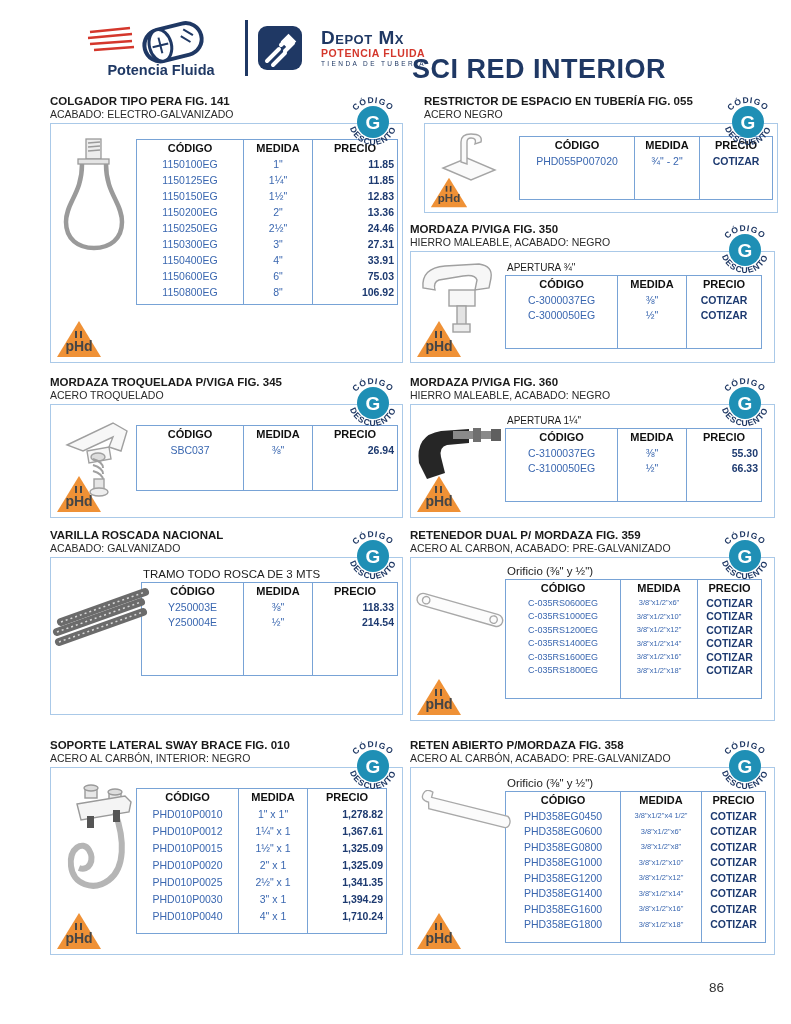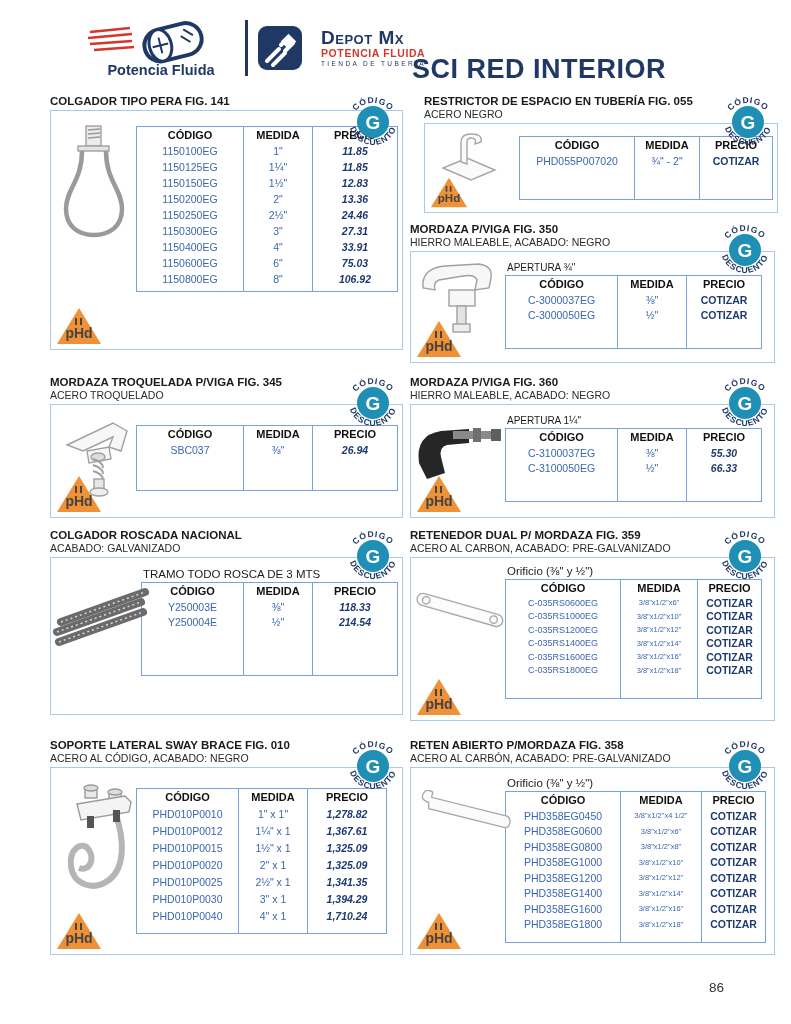--- a/index.html
+++ b/index.html
@@ -31,21 +31,21 @@
   .phd{position:absolute;left:5px;bottom:3px;width:46px;height:40px;z-index:2;}
   .phd.small{width:38px;height:33px;}
   .phd svg{width:100%;height:100%;}
   
   .tbl{border-collapse:collapse;table-layout:fixed;border:1.5px solid #78a3d6;background:#fff;}
   .tbl th,.tbl td{border-left:1.5px solid #78a3d6;padding:0 3px;overflow:hidden;white-space:nowrap;}
   .tbl th.c0,.tbl td.c0{border-left:none;}
   .tbl th{font-size:11px;font-weight:bold;color:#101010;text-align:center;height:16px;}
   .tbl td{font-size:10.5px;color:#3a67b0;text-align:center;height:15px;}
   .tbl td.c2{color:#1d3a70;font-weight:bold;}
-  .tbl td.num{text-align:center;font-style:italic;}
+  .tbl td.num{text-align:right;}
   .tbl tr.filler td{height:auto;}
   .t141{height:166px;} .t141 .c0{width:100px}.t141 .c1{width:62px}.t141 .c2{width:78px}
   .t141 td{height:16px;}
   .t055{height:64px;}  .t055 .c0{width:108px}.t055 .c1{width:58px}.t055 .c2{width:66px}
   .t350{height:74px;}  .t350 .c0{width:105px}.t350 .c1{width:62px}.t350 .c2{width:68px}
   .t345{height:66px;}  .t345 .c0{width:100px}.t345 .c1{width:62px}.t345 .c2{width:78px}
   .t360{height:74px;}  .t360 .c0{width:105px}.t360 .c1{width:62px}.t360 .c2{width:68px}
   .tvar{height:94px;}  .tvar .c0{width:95px}.tvar .c1{width:62px}.tvar .c2{width:78px}
   .t359{height:120px;} .t359 .c0{width:108px}.t359 .c1{width:70px}.t359 .c2{width:57px}
   .t359 td{height:13.5px;} .t359 td.c0{font-size:9px;} .t359 td.c1{font-size:7.5px;}
@@ -103,20 +103,21 @@
         <div class="lr-sub">POTENCIA FLUIDA</div>
         <div class="lr-tag">TIENDA DE TUBERIA</div>
       </div>
     </div>
   </div>
 
   <div class="page-title">SCI RED INTERIOR</div>
 
   <div class="section" style="left:50px;top:95px;width:353px;">
     <div class="sec-title">COLGADOR TIPO PERA FIG. 141</div>
+    <div class="sec-sub">ACABADO: ELECTRO-GALVANIZADO</div>
     <div class="badge">
       <svg width="60" height="60" viewBox="0 0 60 60">
         <defs>
           <path id="arcTop" d="M 8 33 A 22 22 0 0 1 52 33"></path>
           <path id="arcBot" d="M 6 29 A 24 24 0 0 0 54 29"></path>
         </defs>
         <circle cx="30" cy="30" r="16" fill="#1f8fb5"></circle>
         <text class="arc"><textPath href="#arcTop" startOffset="50%" text-anchor="middle">CÓDIGO</textPath></text>
         <text class="arc"><textPath href="#arcBot" startOffset="50%" text-anchor="middle">DESCUENTO</textPath></text>
         <text x="30" y="36.5" class="bg">G</text>
@@ -437,21 +438,21 @@
           <polygon points="23,2 45,38 1,38" fill="#ef9136"></polygon>
           <line x1="20" y1="12" x2="20" y2="19" stroke="#454545" stroke-width="2"></line>
           <line x1="25" y1="12" x2="25" y2="19" stroke="#454545" stroke-width="2"></line>
           <text x="23" y="32" text-anchor="middle" font-size="14" font-weight="bold" fill="#454545">pHd</text>
         </svg>
       </div>
     </div>
   </div>
 
   <div class="section" style="left:50px;top:529px;width:353px;">
-    <div class="sec-title">COLGADOR ROSCADA NACIONAL</div>
+    <div class="sec-title">VARILLA ROSCADA NACIONAL</div>
     <div class="sec-sub">ACABADO: GALVANIZADO</div>
     <div class="badge">
       <svg width="60" height="60" viewBox="0 0 60 60">
         <circle cx="30" cy="30" r="16" fill="#1f8fb5"></circle>
         <text class="arc"><textPath href="#arcTop" startOffset="50%" text-anchor="middle">CÓDIGO</textPath></text>
         <text class="arc"><textPath href="#arcBot" startOffset="50%" text-anchor="middle">DESCUENTO</textPath></text>
         <text x="30" y="36.5" class="bg">G</text>
       </svg>
     </div>
     <div class="box" style="height:156px;">
@@ -577,21 +578,21 @@
           <line x1="20" y1="12" x2="20" y2="19" stroke="#454545" stroke-width="2"></line>
           <line x1="25" y1="12" x2="25" y2="19" stroke="#454545" stroke-width="2"></line>
           <text x="23" y="32" text-anchor="middle" font-size="14" font-weight="bold" fill="#454545">pHd</text>
         </svg>
       </div>
     </div>
   </div>
 
   <div class="section" style="left:50px;top:739px;width:353px;">
     <div class="sec-title">SOPORTE LATERAL SWAY BRACE FIG. 010</div>
-    <div class="sec-sub">ACERO AL CÓDIGO, ACABADO: NEGRO</div>
+    <div class="sec-sub">ACERO AL CARBÓN, INTERIOR: NEGRO</div>
     <div class="badge">
       <svg width="60" height="60" viewBox="0 0 60 60">
         <circle cx="30" cy="30" r="16" fill="#1f8fb5"></circle>
         <text class="arc"><textPath href="#arcTop" startOffset="50%" text-anchor="middle">CÓDIGO</textPath></text>
         <text class="arc"><textPath href="#arcBot" startOffset="50%" text-anchor="middle">DESCUENTO</textPath></text>
         <text x="30" y="36.5" class="bg">G</text>
       </svg>
     </div>
     <div class="box" style="height:186px;">
       <div class="imgcol" style="width:85px;">

